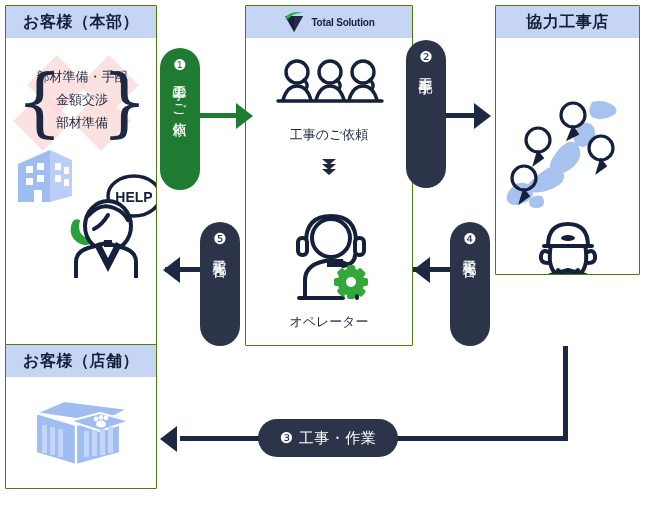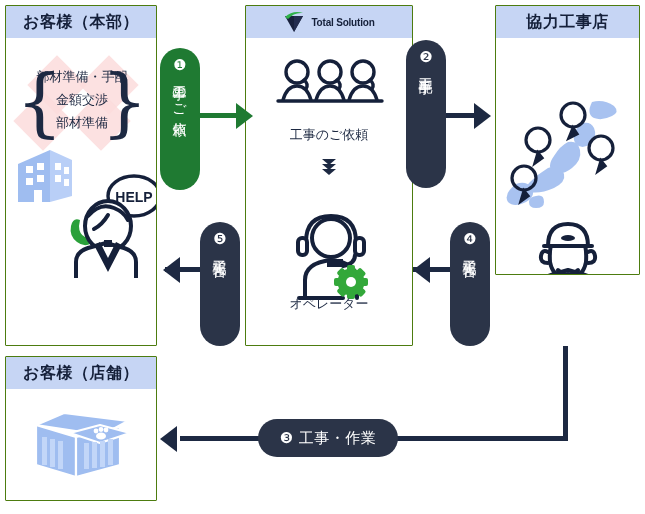--- a/index.html
+++ b/index.html
@@ -29,21 +29,21 @@
     font-weight:bold;
     font-size:16px;
     letter-spacing:0.5px;
     color:#15203a;
   }
   .panel-body{position:relative;height:calc(100% - 32px);}
 
   #panel-hq{left:5px;top:5px;width:152px;height:341px;}
   #panel-center{left:245px;top:5px;width:168px;height:341px;}
   #panel-partner{left:495px;top:5px;width:145px;height:270px;}
-  #panel-store{left:5px;top:356px;width:152px;height:145px;}
+  #panel-store{left:5px;top:344px;width:152px;height:145px;}
 
   
   .logo-row{display:flex;align-items:center;justify-content:center;gap:6px;}
   .logo-mark{width:22px;height:22px;position:relative;display:block;}
   .logo-text{font-weight:bold;font-size:10px;color:#15203a;letter-spacing:-0.2px;}
 
   
   .bracket-block{
     position:absolute;left:8px;top:18px;width:136px;height:92px;
   }
@@ -223,21 +223,21 @@
               <rect x="22" y="10" width="9" height="8" rx="2"></rect>
               <rect x="1" y="1" width="8" height="9" rx="2" transform="rotate(-45 5 5)"></rect>
               <rect x="19" y="19" width="8" height="9" rx="2" transform="rotate(-45 23 23)"></rect>
               <rect x="19" y="1" width="9" height="8" rx="2" transform="rotate(45 23 5)"></rect>
               <rect x="1" y="19" width="9" height="8" rx="2" transform="rotate(45 5 23)"></rect>
             </g>
             <circle cx="14" cy="14" r="5" fill="#ffffff"></circle>
           </g>
         </svg>
       </div>
-      <div class="cap" style="top:257px;">オペレーター</div>
+      <div class="cap" style="top:275px;">オペレーター</div>
 
     </div>
   </div>
 
   <div class="panel" id="panel-partner">
     <div class="panel-head">協力工事店</div>
     <div class="panel-body">
 
 
       <div class="icon-wrap" style="left:10px;top:60px;">

